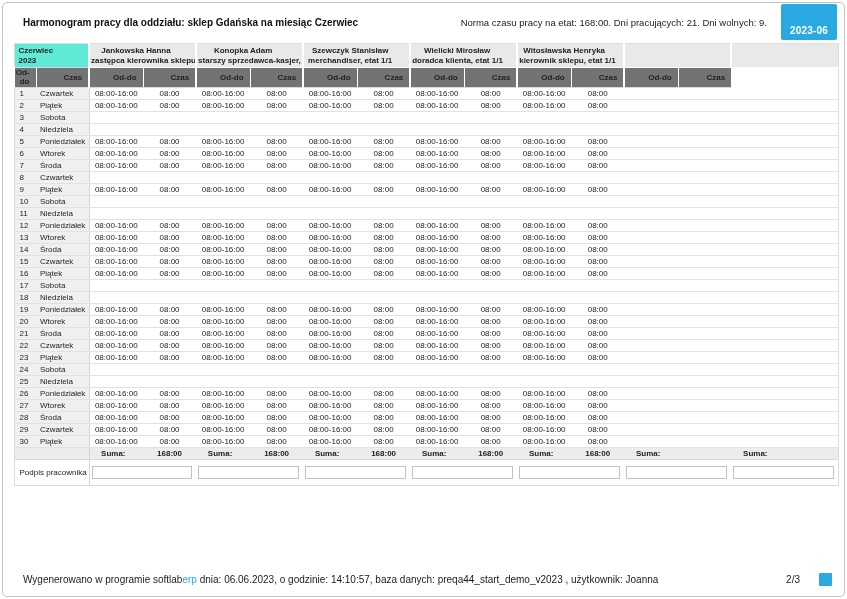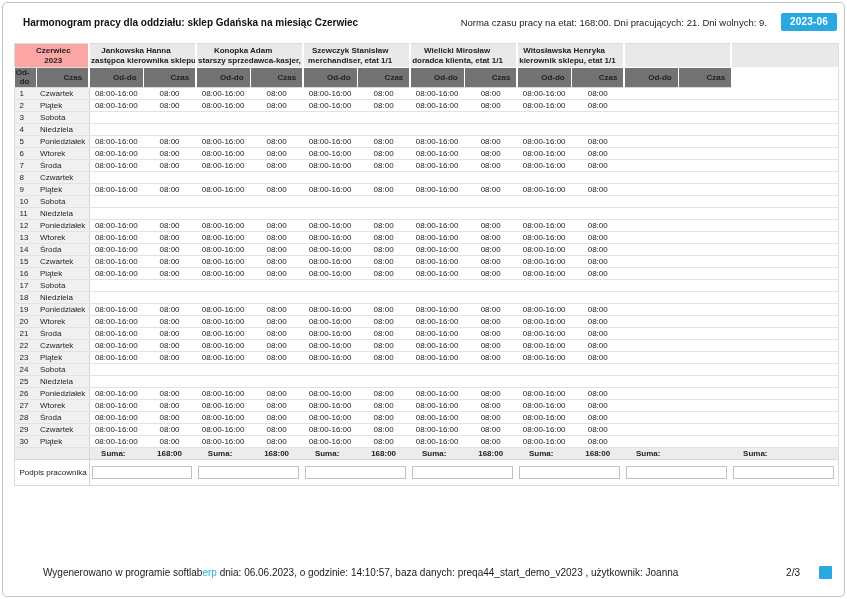--- a/index.html
+++ b/index.html
@@ -13,31 +13,31 @@
 
   .topbar {
     position: absolute; left: 20px; right: 7px; top: 8px; height: 22px;
     display: flex; justify-content: space-between; align-items: center;
   }
   .title { font-weight: bold; font-size: 10px; color: #111; }
   .top-right { display: flex; align-items: center; gap: 14px; }
   .norma { font-size: 9.5px; color: #222; }
   .badge {
     display: inline-block; background: #29a9e0; color: #fff; font-weight: bold;
-    font-size: 10px; padding: 3px 9px 4px 9px; border-radius: 2px; letter-spacing: .2px;
+    font-size: 10px; padding: 21px 9px 4px 9px; border-radius: 2px; letter-spacing: .2px;
   }
 
   table.sched {
     position: absolute; left: 10px; top: 40px; width: 826px;
     border-collapse: collapse; table-layout: fixed; font-size: 8px; color: #222;
     border: 1px solid #ddd;
   }
   thead th { font-weight: bold; }
   th.month {
-    background: #fca5a5; text-align: center; vertical-align: top;
+    background: #5eead4; text-align: left; vertical-align: top;
     padding: 2px 0 1px 4px; font-size: 8px; line-height: 10px;
     border-bottom: 1px solid #d9d9d9; border-right: 1px solid #fff;
   }
   th.emp {
     background: #e9e9e9; font-size: 8px; line-height: 10px; text-align: center;
     padding: 2px 14px 1px 1px; border-left: 2px solid #fff; border-bottom: 1px solid #fff;
     overflow: hidden; white-space: nowrap;
   }
   th.sub {
     background: #737373; text-align: right; padding: 0 6px 1px 0; height: 14px;
@@ -55,23 +55,23 @@
 
   tr.suma td { background: #ececec; font-weight: bold; border-bottom: 1px solid #d9d9d9; }
   td.sum-label { text-align: center; padding-right: 6px; }
 
   tr.sig td { height: 26px; border-bottom: 1px solid #d9d9d9; background: #fff; }
   td.sig-label { background: #f0f0f0; text-align: left; padding-left: 5px; border-right: 1px solid #d5d5d5; }
   td.sig-cell { padding: 1px 4px 2px 2px; }
   .sig-box { border: 1px solid #c2c2c2; height: 13px; background: #fff; }
 
   .footer {
-    position: absolute; left: 20px; right: 12px; bottom: 17px;
+    position: absolute; left: 20px; right: 12px; bottom: 10px;
     display: flex; justify-content: space-between; align-items: center;
-    font-size: 10px; color: #1a1a1a; margin-left: 20px;
+    font-size: 10px; color: #1a1a1a;
   }
   .brand { color: #29a9e0; }
   .pager { display: flex; align-items: center; gap: 19px; }
   .pager-num { font-size: 10px; color: #222; }
   .sq { width: 13px; height: 13px; background: #29a9e0; display: inline-block; border-radius: 1px; }
 </style>
 </head>
 <body>
 
 <div class="card">

